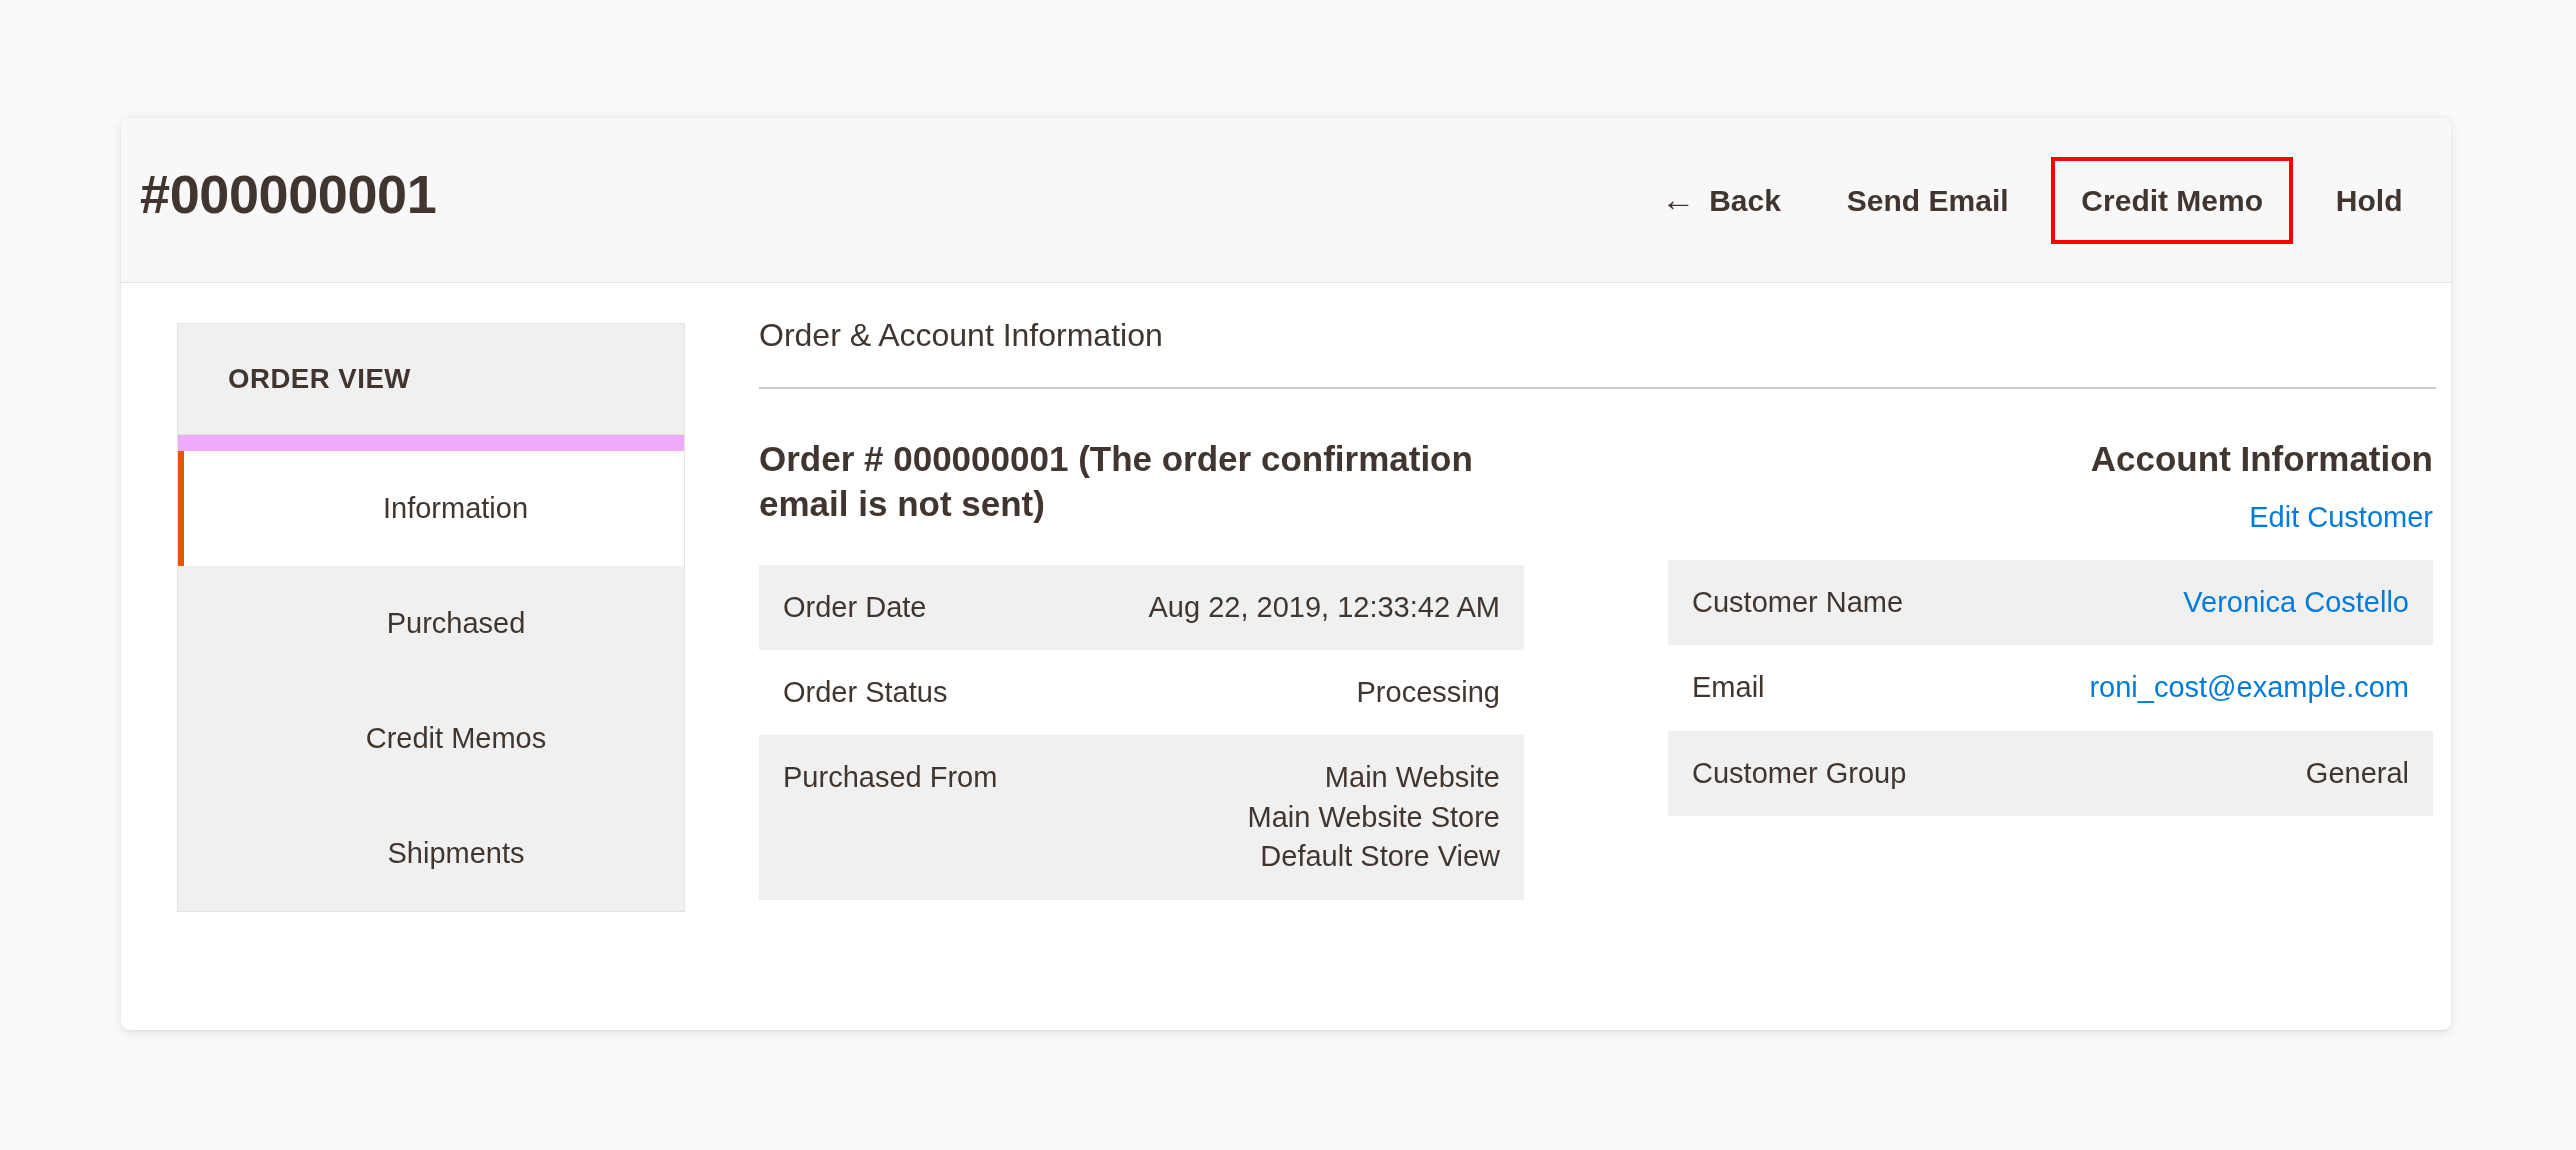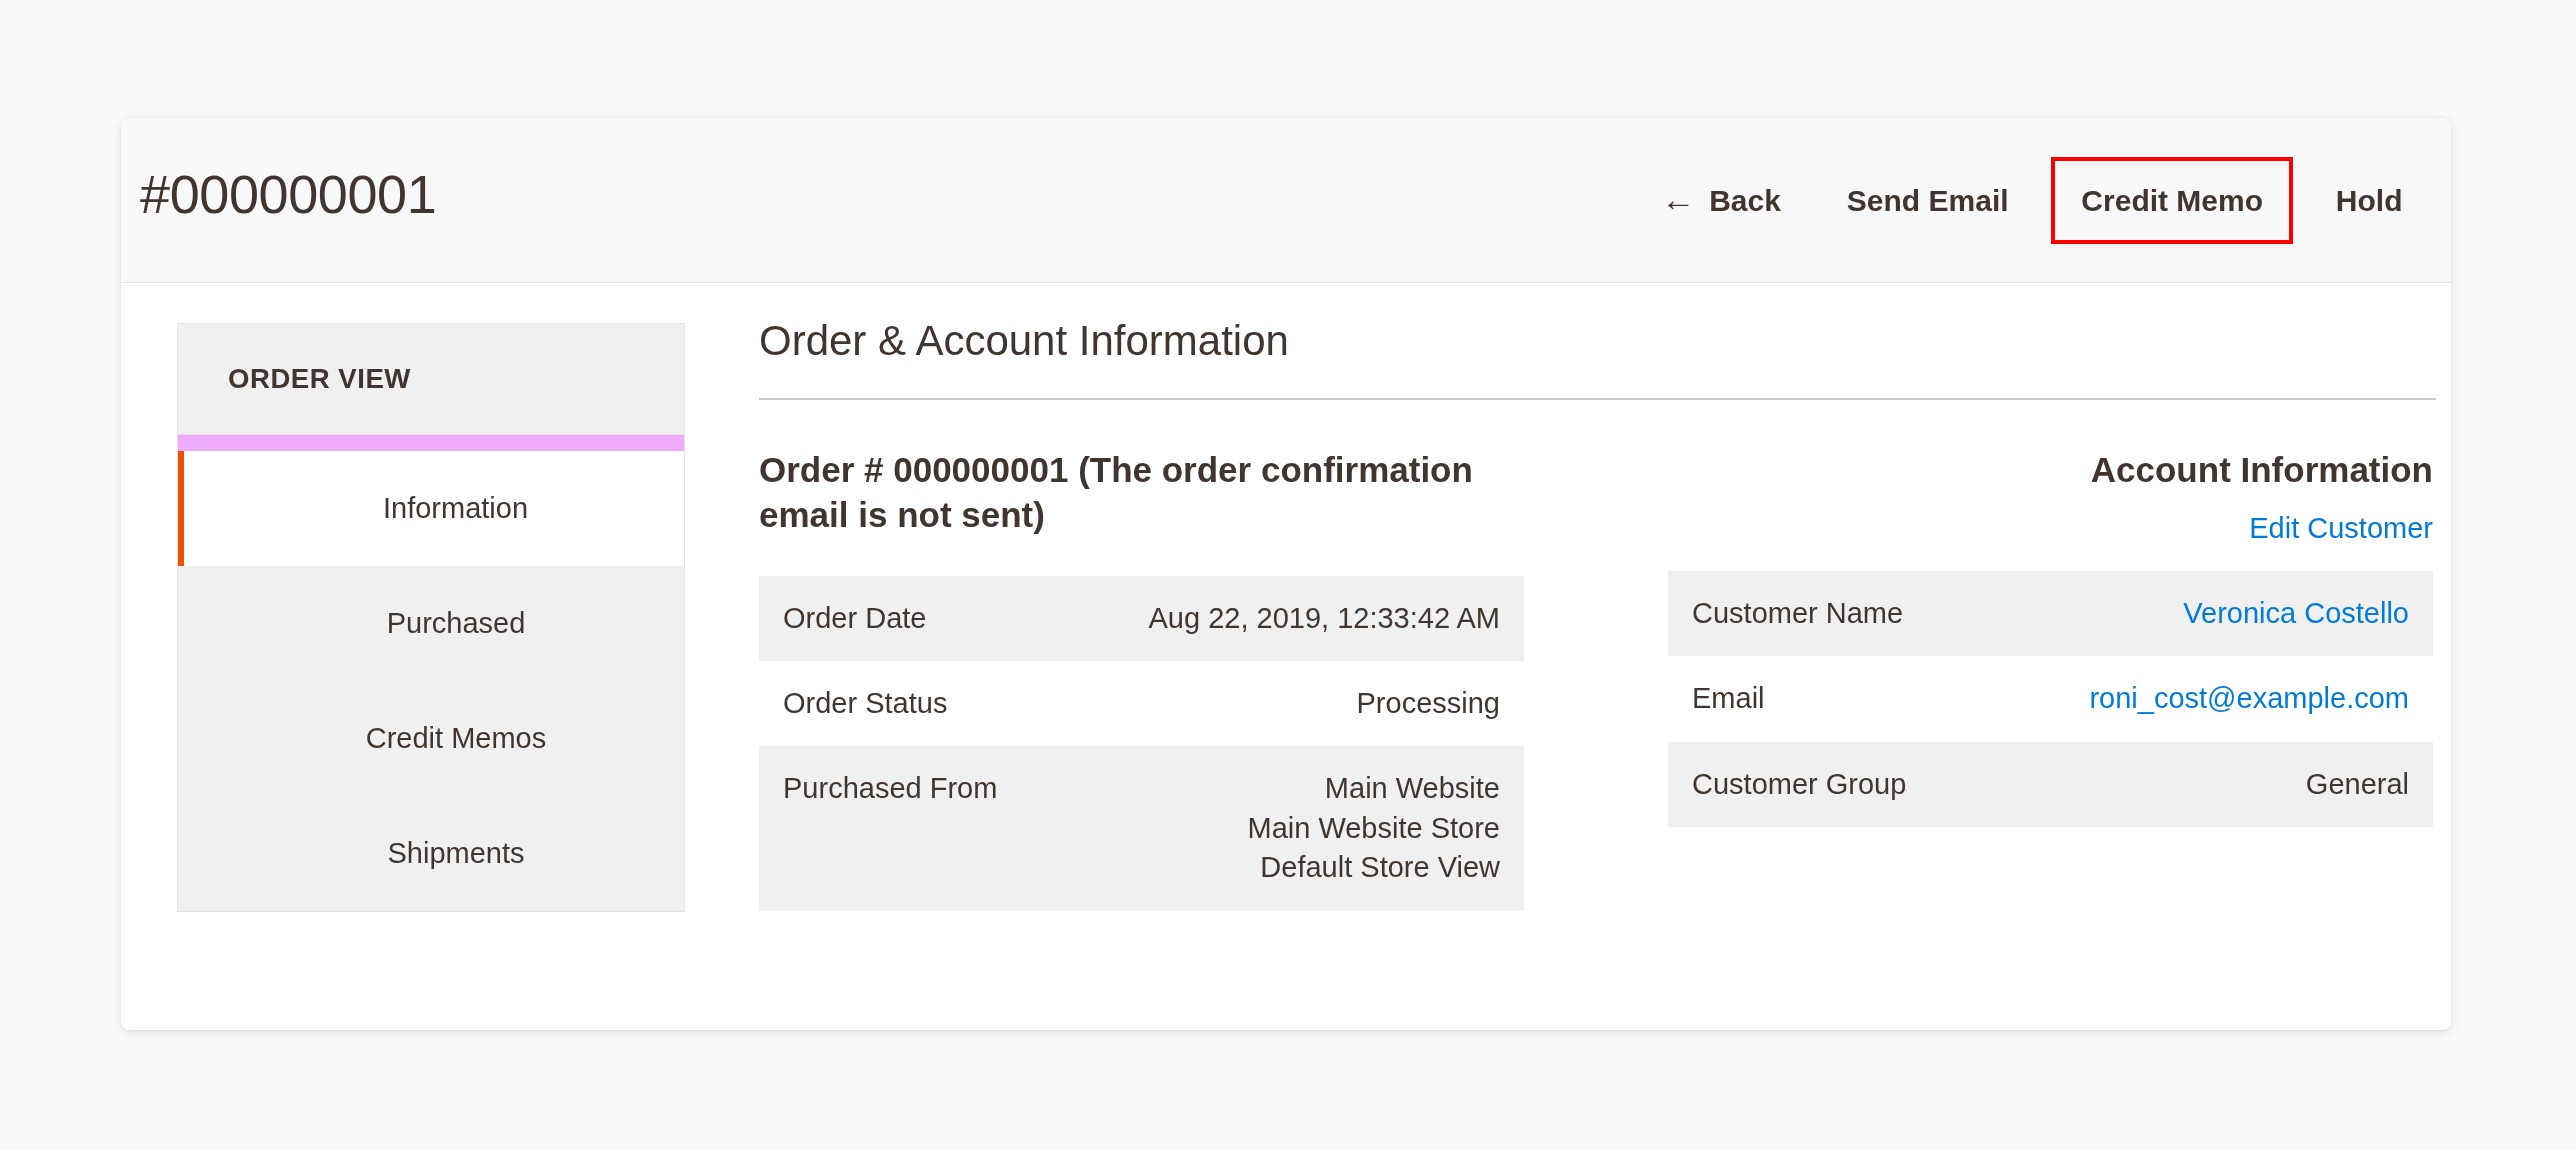--- a/index.html
+++ b/index.html
@@ -27,21 +27,21 @@
   .page-header {
     position: relative;
     height: 165px;
     background: #f8f8f8;
     border-bottom: 1.7px solid #e3e3e3;
   }
   .page-title {
     position: absolute;
     left: 19px; top: 45px;
     font-size: 54px;
-    font-weight: 400;
+    font-weight: 700;
     color: #41362f;
     letter-spacing: -0.4px;
     white-space: nowrap;
   }
   .header-actions {
     position: absolute;
     right: 15.5px; top: 0; height: 165px;
     display: flex; align-items: center;
     gap: 0px;
   }
@@ -107,21 +107,21 @@
     border-left: 6.9px solid #eb5202;
     padding-left: 43px;
   }
 
   
   .main {
     position: absolute;
     left: 638px; top: 34px; right: 15.5px;
   }
   .section-title {
-    font-size: 42px;
+    font-size: 32px;
     font-weight: 400;
     color: #41362f;
     padding-bottom: 33px;
     border-bottom: 2.6px solid #cacaca;
     white-space: nowrap;
   }
 
   .cols { display: flex; gap: 0; margin-top: 48px; }
   .col-left { width: 765px; flex: 0 0 765px; }
   .col-right { width: 765px; flex: 0 0 765px; margin-left: 144px; }

